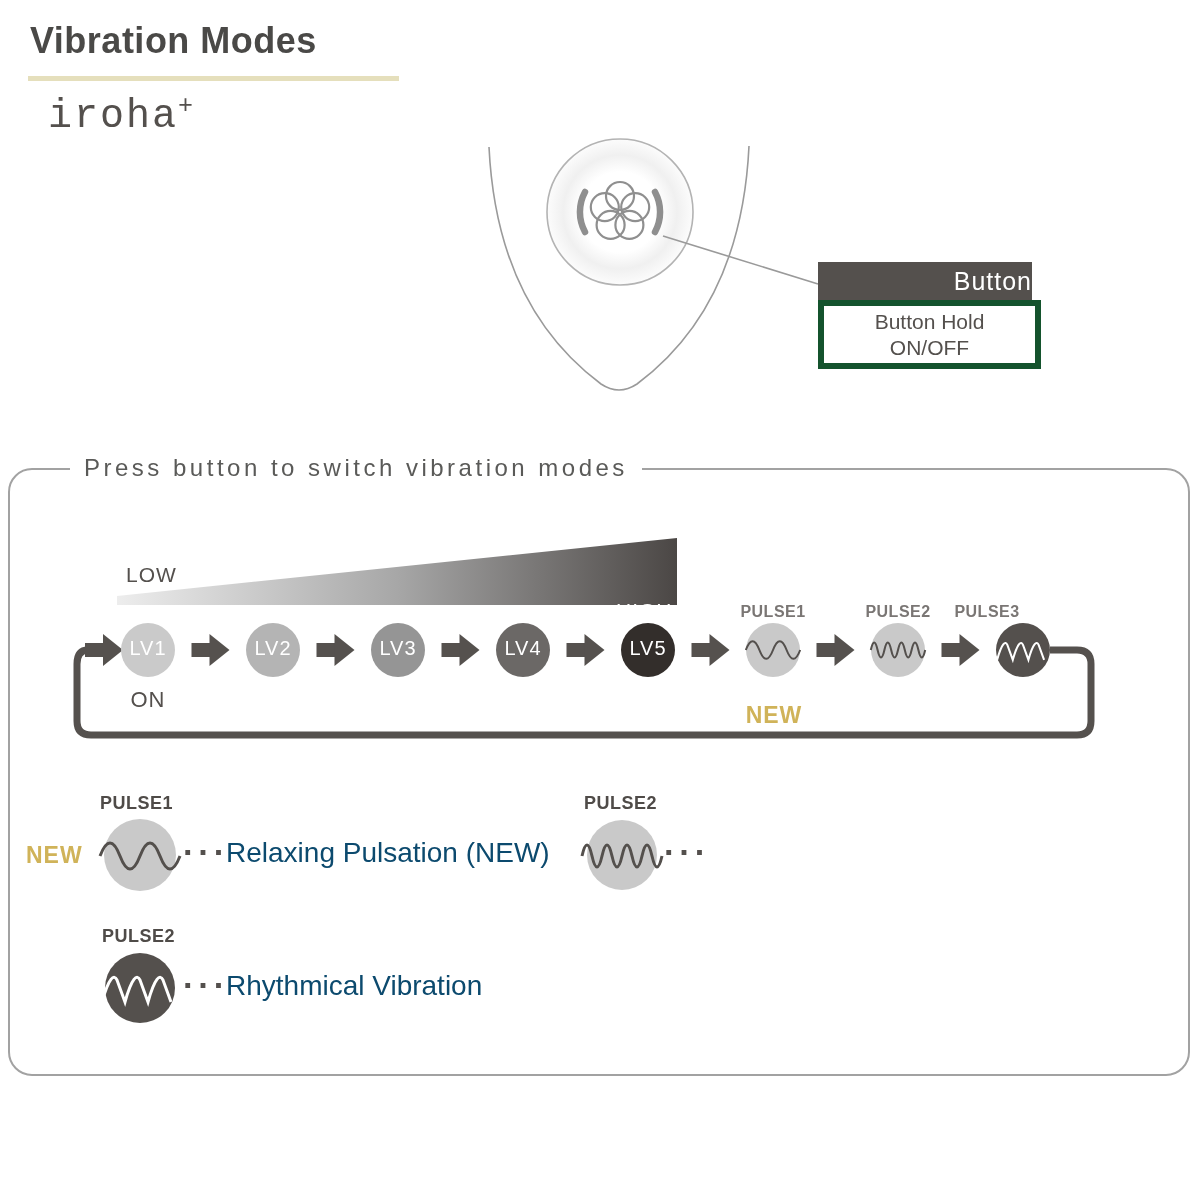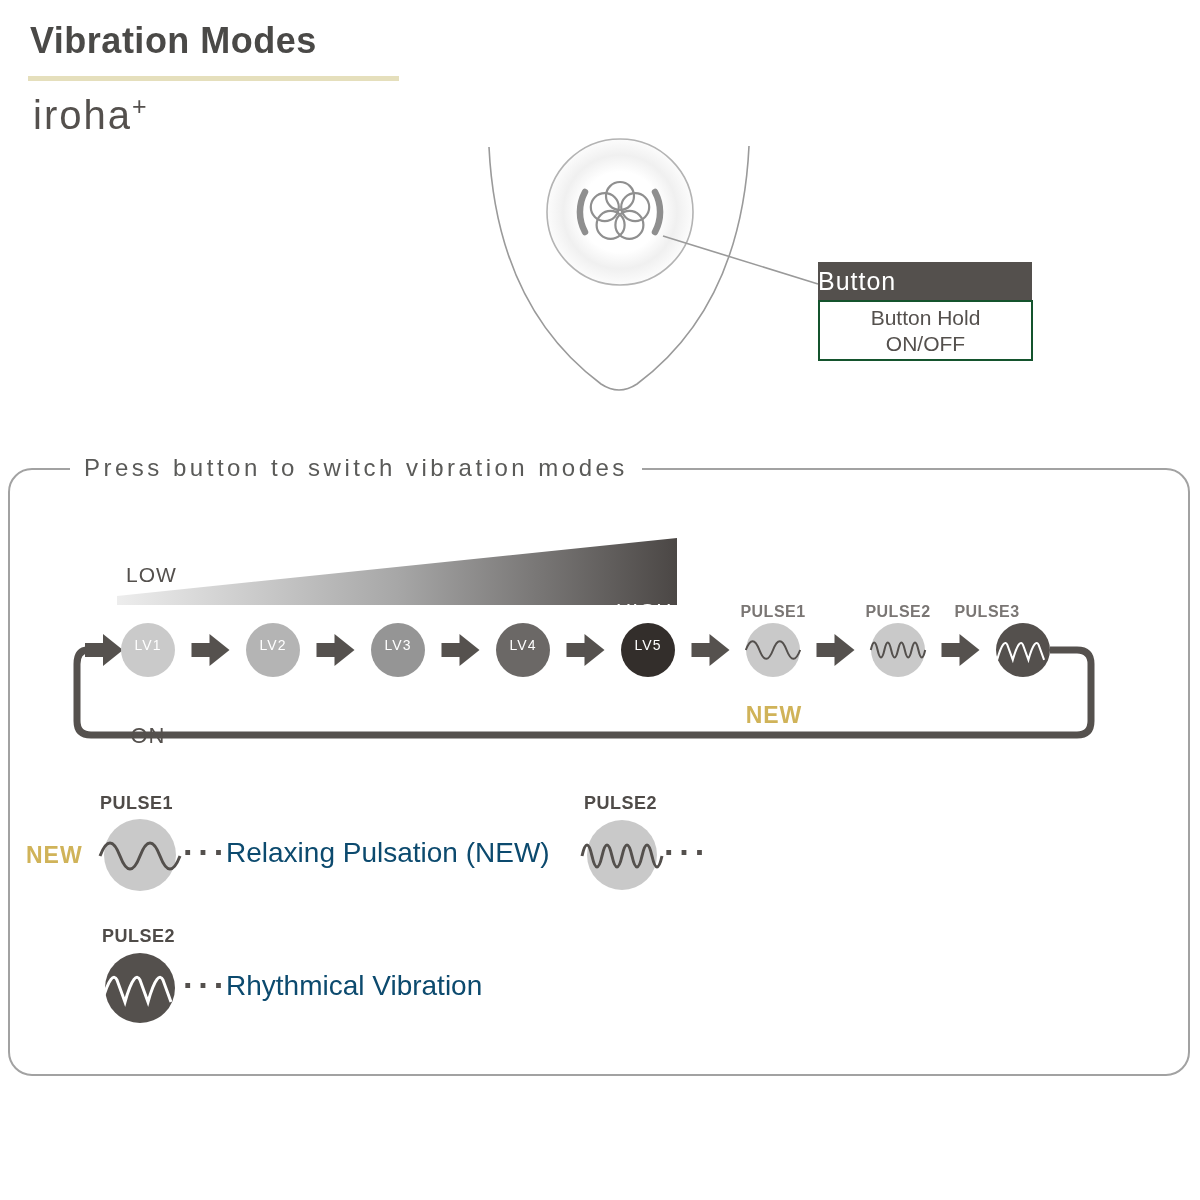--- a/index.html
+++ b/index.html
@@ -2,40 +2,40 @@
 <html><head>
 <meta charset="utf-8">
 <style>
   html,body{margin:0;padding:0;background:#ffffff;}
   .page{position:relative;width:1200px;height:1200px;background:#ffffff;overflow:hidden;
         font-family:"Liberation Sans", sans-serif;}
   .abs{position:absolute;}
   
   .page-title{left:30px;top:20px;font-size:36px;font-weight:700;color:#4a4947;letter-spacing:.5px;}
   .title-underline{left:28px;top:76px;width:371px;height:5px;background:#e5dfbc;}
-  .brand{left:33px;top:92px;font-family:Liberation Sans, sans-serif;font-size:40px;color:#54504d;letter-spacing:2px;}
+  .brand{left:48px;top:92px;font-family:Liberation Mono, monospace;font-size:40px;color:#54504d;letter-spacing:2px;}
   .brand sup{font-size:25px;vertical-align:14px;letter-spacing:0;}
   
   svg.shapes{left:0;top:0;}
   
   .btn-head{left:818px;top:262px;width:214px;height:44px;background:#54504d;color:#ffffff;
-            font-size:25px;line-height:39px;text-align:left;letter-spacing:1px;}
-  .btn-body{left:818px;top:300px;width:211px;height:54px;background:#ffffff;border:2px solid #14532d;
+            font-size:25px;line-height:39px;text-align:right;letter-spacing:1px;}
+  .btn-body{left:818px;top:300px;width:211px;height:54px;background:#ffffff;border:6px solid #14532d;
             color:#54504d;font-size:21px;line-height:26px;text-align:center;padding-top:3px;}
   
   .panel{left:8px;top:468px;width:1182px;height:608px;border:2px solid #a2a2a2;border-radius:24px;box-sizing:border-box;}
   .panel-title{left:70px;top:468px;transform:translateY(-50%);background:#ffffff;padding:0 14px;
                font-size:24px;color:#5a5a58;letter-spacing:3.5px;white-space:nowrap;}
   
   .low-label{left:126px;top:563px;font-size:21px;color:#54504d;letter-spacing:1px;text-align:center;}
   .high-label{left:616px;top:563px;font-size:21px;color:#ffffff;letter-spacing:1px;margin-top:36px;}
   
-  .lv{width:80px;text-align:center;font-size:14px;color:#ffffff;letter-spacing:1px;top:637px;}
+  .lv{width:80px;text-align:center;font-size:20px;color:#ffffff;letter-spacing:1px;top:637px;}
   .pl{width:120px;text-align:center;font-size:16px;font-weight:600;color:#7a7674;letter-spacing:.5px;top:603px;}
-  .on-label{left:108px;top:687px;width:80px;text-align:center;font-size:22px;color:#54504d;letter-spacing:1px;margin-top:36px;}
+  .on-label{left:108px;top:687px;width:80px;text-align:center;font-size:22px;color:#54504d;letter-spacing:1px;}
   .new-seq{left:714px;top:702px;width:120px;text-align:center;font-size:23px;font-weight:700;color:#d0b359;letter-spacing:1px;}
   
   .lg-badge{font-size:23px;font-weight:700;color:#d0b359;letter-spacing:1px;}
   .lg-label{font-size:18px;font-weight:700;color:#4f4b48;letter-spacing:.5px;}
   .lg-dots{font-size:34px;font-weight:700;color:#54504d;letter-spacing:4px;}
   .lg-text{font-size:28px;color:#0c4a6e;}
 </style>
 </head>
 <body>
 

